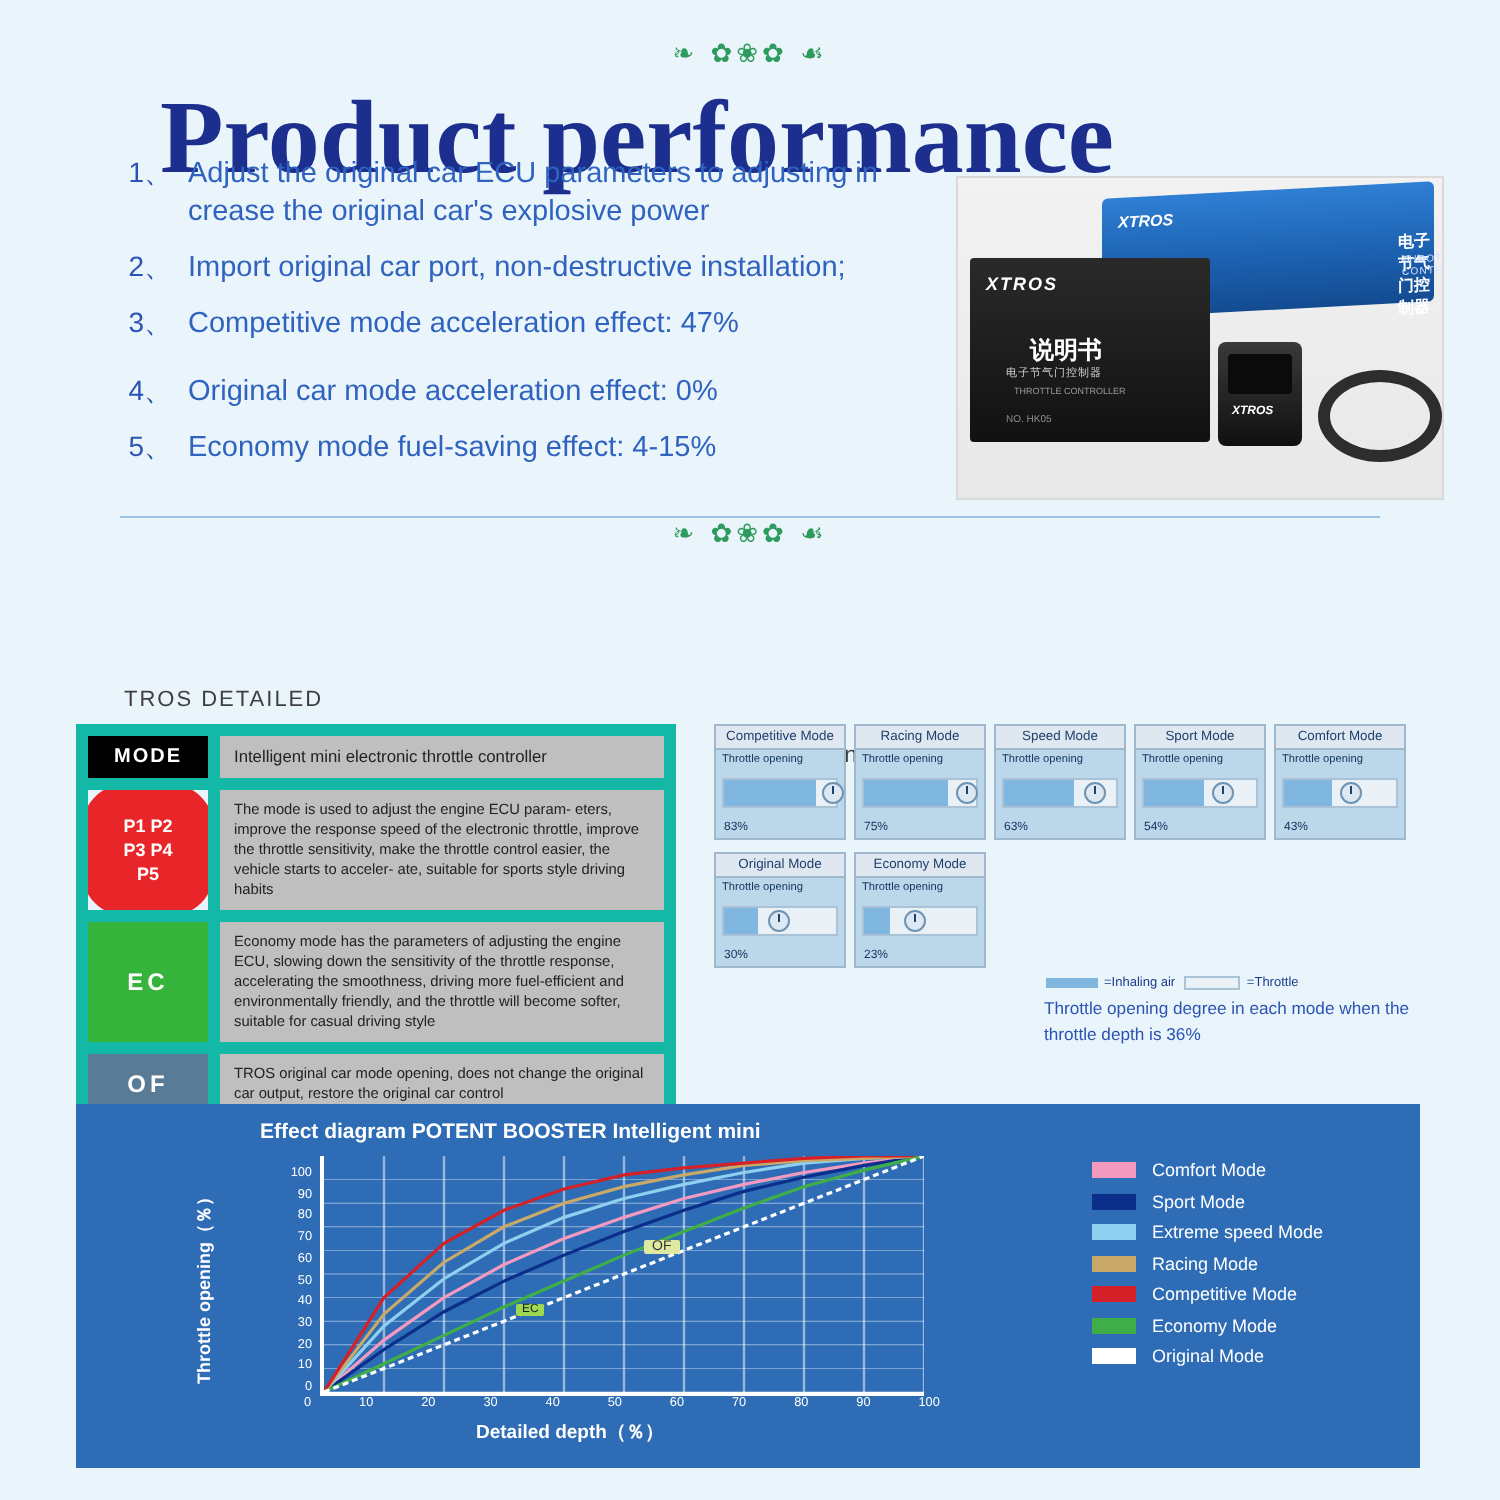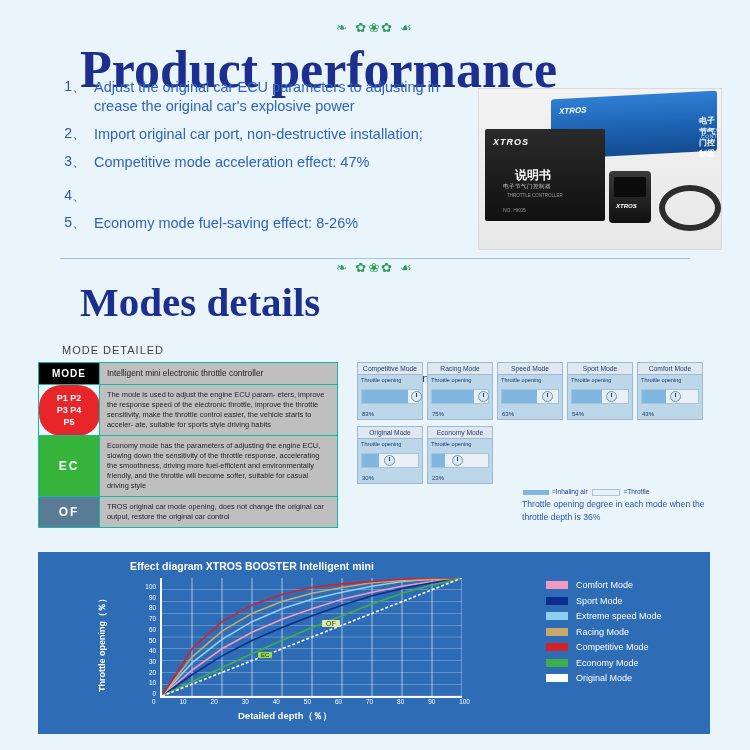--- a/index.html
+++ b/index.html
@@ -88,21 +88,21 @@
     font-family:"Liberation Serif", serif;
     font-weight:bold;
     font-size:41px;
     color:#1c2f8e;
     margin:4px 0 0 80px;
   }
 
   
   .mode-head{position:absolute;left:62px;top:344px;font-size:11px;color:#3f3f3f;letter-spacing:1px;}
   .mtable{position:absolute;left:38px;top:362px;width:300px;border-collapse:collapse;}
-  .mtable td{border:1px solid #14b8a6;vertical-align:middle;}
+  .mtable td{border:6px solid #14b8a6;vertical-align:middle;}
   .mc-label{width:56px;text-align:center;color:#fff;font-size:9.5px;font-weight:bold;padding:4px 2px;}
   .mc-desc{background:#bfbfbf;color:#222;font-size:7.4px;line-height:1.35;padding:5px 7px;}
   .r-mode .mc-label{background:#000;font-size:10px;letter-spacing:1px;}
   .r-mode .mc-desc{background:#bfbfbf;font-size:8.4px;}
   .r-p .mc-label{background:#e8262a;line-height:12px;font-size:9px;}
   .r-ec .mc-label{background:#35b33a;font-size:12px;letter-spacing:2px;}
   .r-of .mc-label{background:#5a7b96;font-size:12px;letter-spacing:2px;}
 
   
   .prin-head{position:absolute;left:364px;top:344px;font-size:11.5px;color:#3f3f3f;margin-top:28px;}
@@ -193,24 +193,25 @@
     <div class="bullet">
       <span class="bnum">2、</span>
       <span class="btxt">Import original car port, non-destructive installation;</span>
     </div>
     <div class="bullet">
       <span class="bnum">3、</span>
       <span class="btxt">Competitive mode acceleration effect: 47%</span>
     </div>
     <div class="bullet" style="margin-top:14px;">
       <span class="bnum">4、</span>
+      <span class="btxt">Original car mode acceleration effect: 0%</span>
     </div>
     <div class="bullet">
       <span class="bnum">5、</span>
-      <span class="btxt">Economy mode fuel-saving effect: 8-26%</span>
+      <span class="btxt">Economy mode fuel-saving effect: 4-15%</span>
     </div>
   </div>
 
   <div class="photo">
     <div class="box-blue">
       <div class="bb-logo">XTROS</div>
       <div class="pkg-txt">电子节气门控制器</div>
       <div class="pkg-txt2">THROTTLE CONTROLLER</div>
     </div>
     <div class="box-black">
@@ -224,24 +225,23 @@
       <div class="scr"></div>
       <div class="lg">XTROS</div>
     </div>
     <div class="cord"></div>
   </div>
 
   <div class="divider"></div>
 
   <div class="sec2">
     <div class="orn">❧ ✿❀✿ ☙</div>
-    <h2 class="title2">Modes details</h2>
-  </div>
-
-  <div class="mode-head">MODE DETAILED</div>
+  </div>
+
+  <div class="mode-head">TROS DETAILED</div>
 
   <table class="mtable">
     <tbody>
         <tr class="r-mode">
       <td class="mc-label">MODE</td>
       <td class="mc-desc">Intelligent mini electronic throttle controller</td>
     </tr>
     <tr class="r-p">
       <td class="mc-label" style="white-space:pre-line;border-radius:22px;">P1  P2
 P3  P4
@@ -346,21 +346,21 @@
     </div>
   </div>
 
   <div class="legend">
     <span class="lg-bar"></span><span>=Inhaling air</span>
     <span class="lg-bar2"></span><span>=Throttle</span>
   </div>
   <div class="note">Throttle opening degree in each mode when the throttle depth is 36%</div>
 
   <div class="chart-wrap">
-    <div class="chart-title">Effect diagram  XTROS BOOSTER  Intelligent mini</div>
+    <div class="chart-title">Effect diagram  POTENT BOOSTER  Intelligent mini</div>
 
     <div class="yaxis-title" style="top:140px;">Throttle opening（％）</div>
     <div class="ylab">
       <div>100</div>
       <div>90</div>
       <div>80</div>
       <div>70</div>
       <div>60</div>
       <div>50</div>
       <div>40</div>

